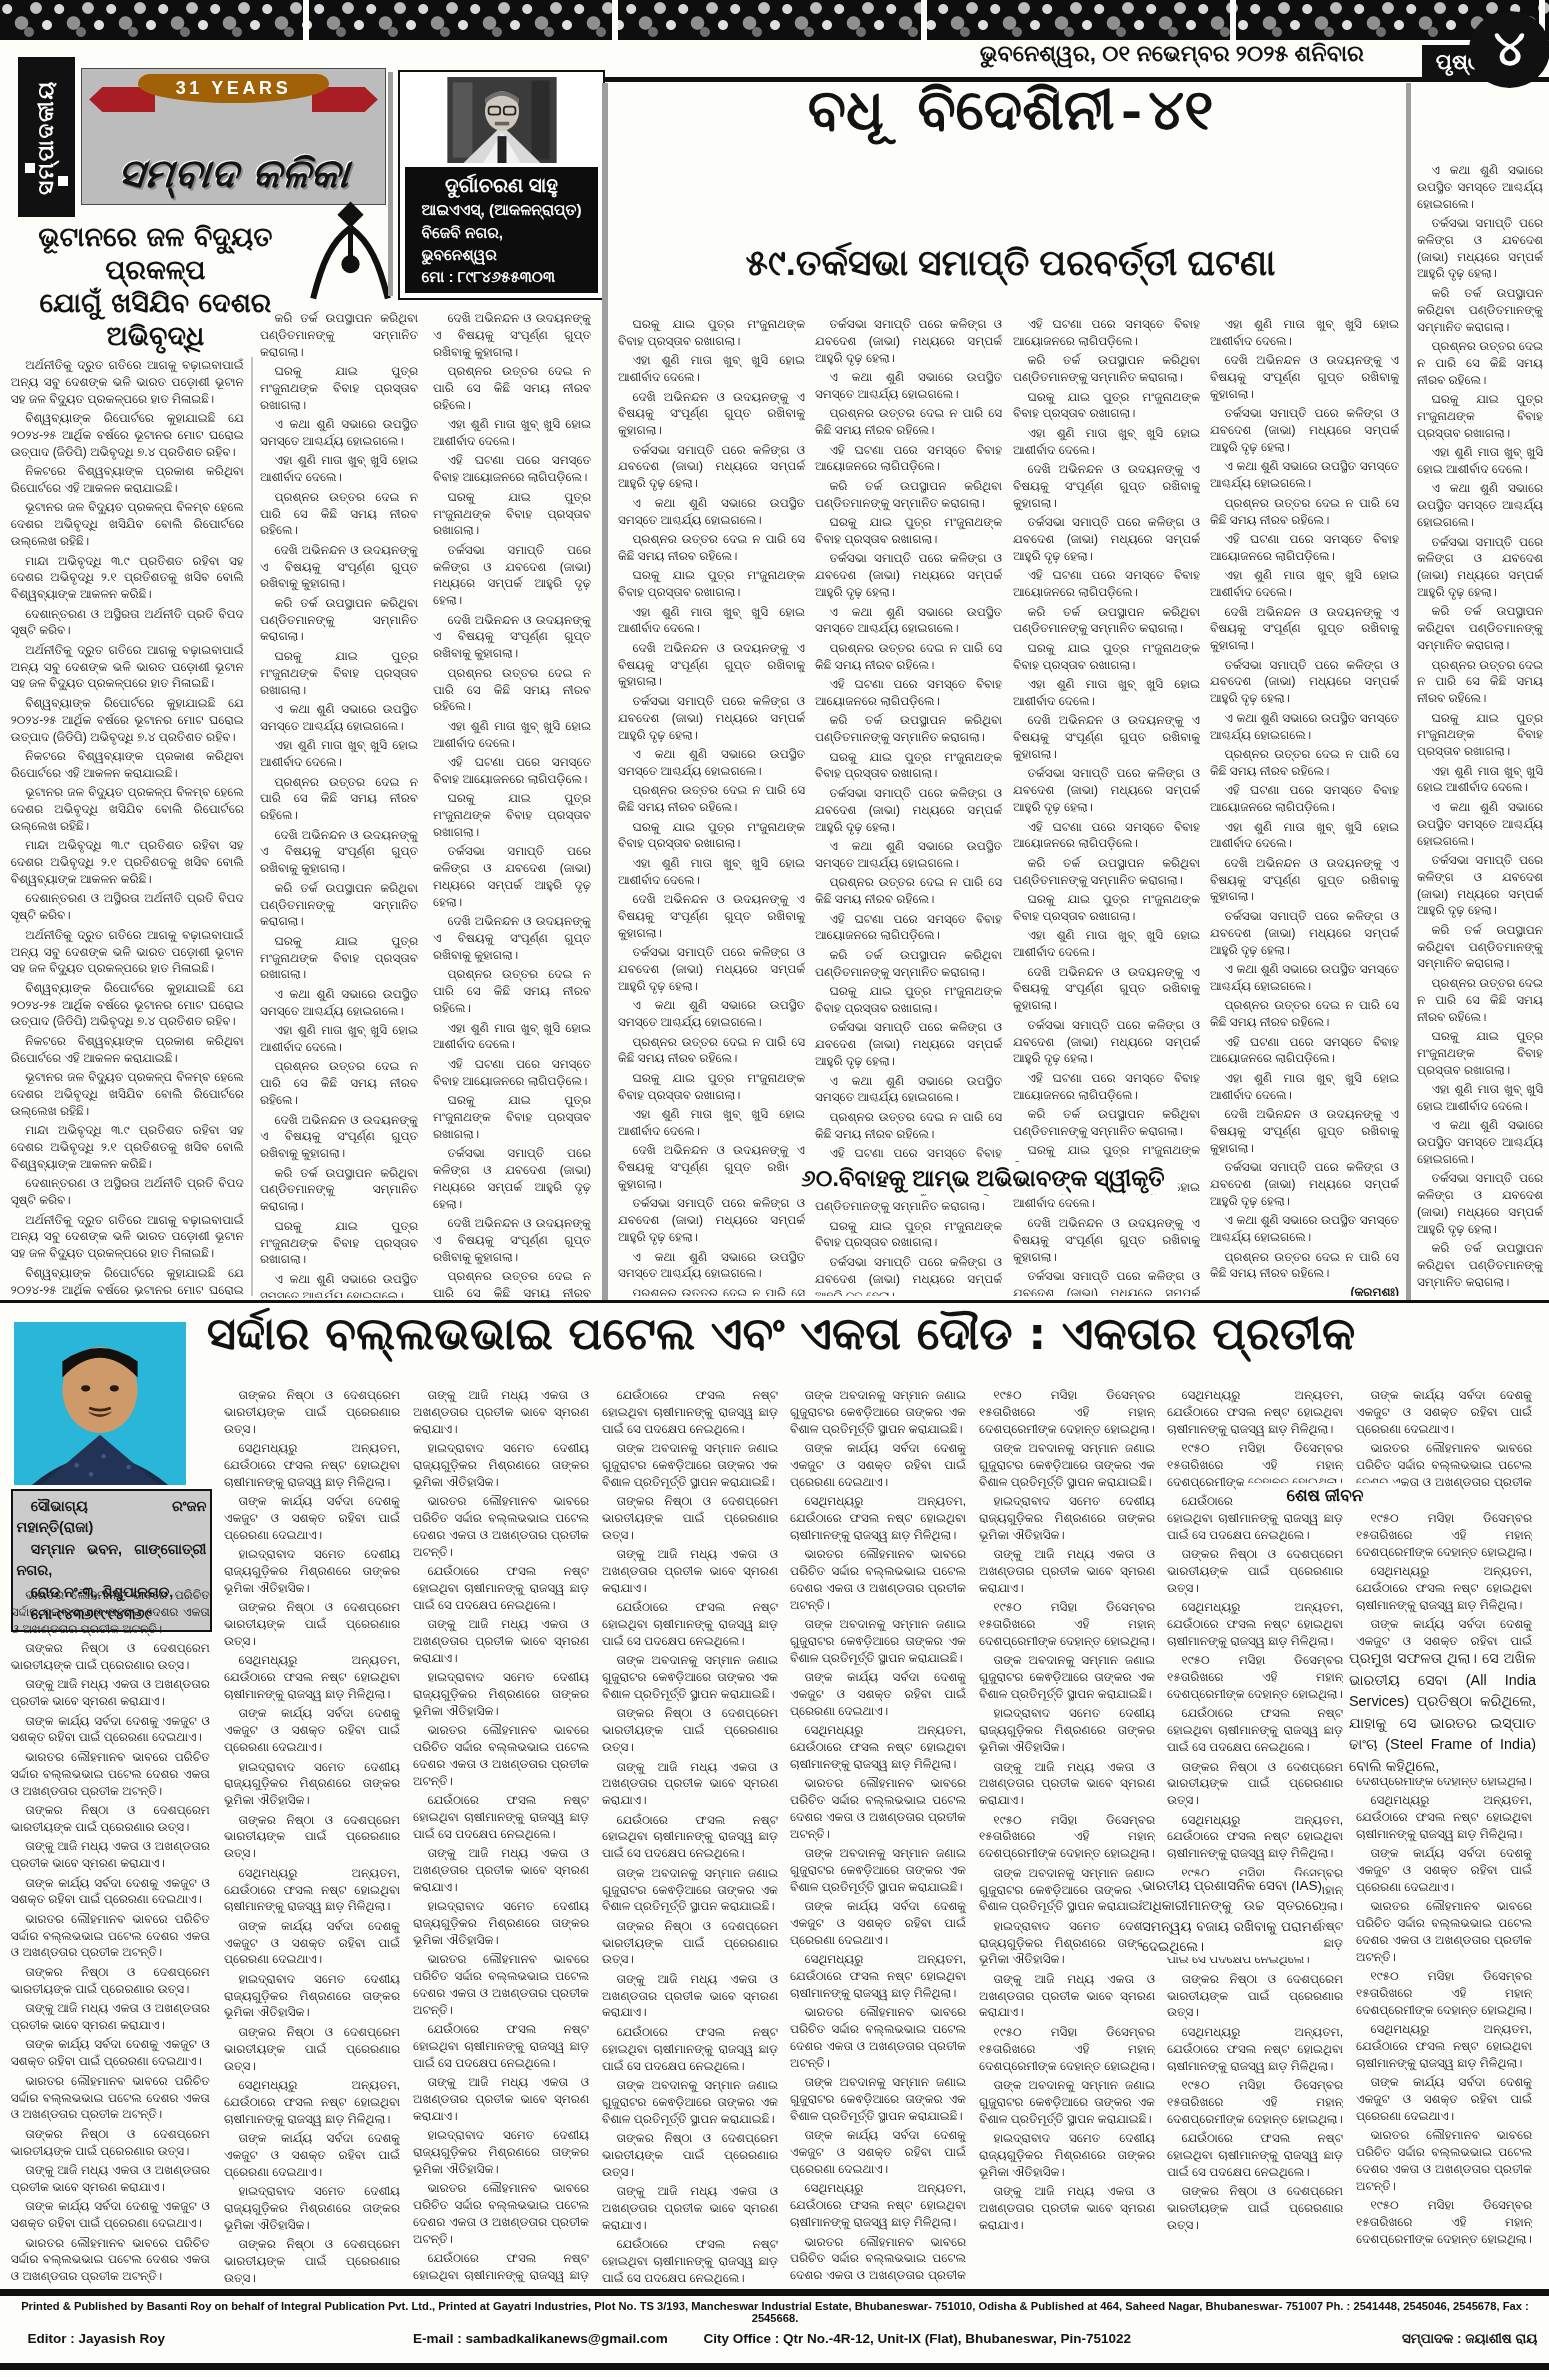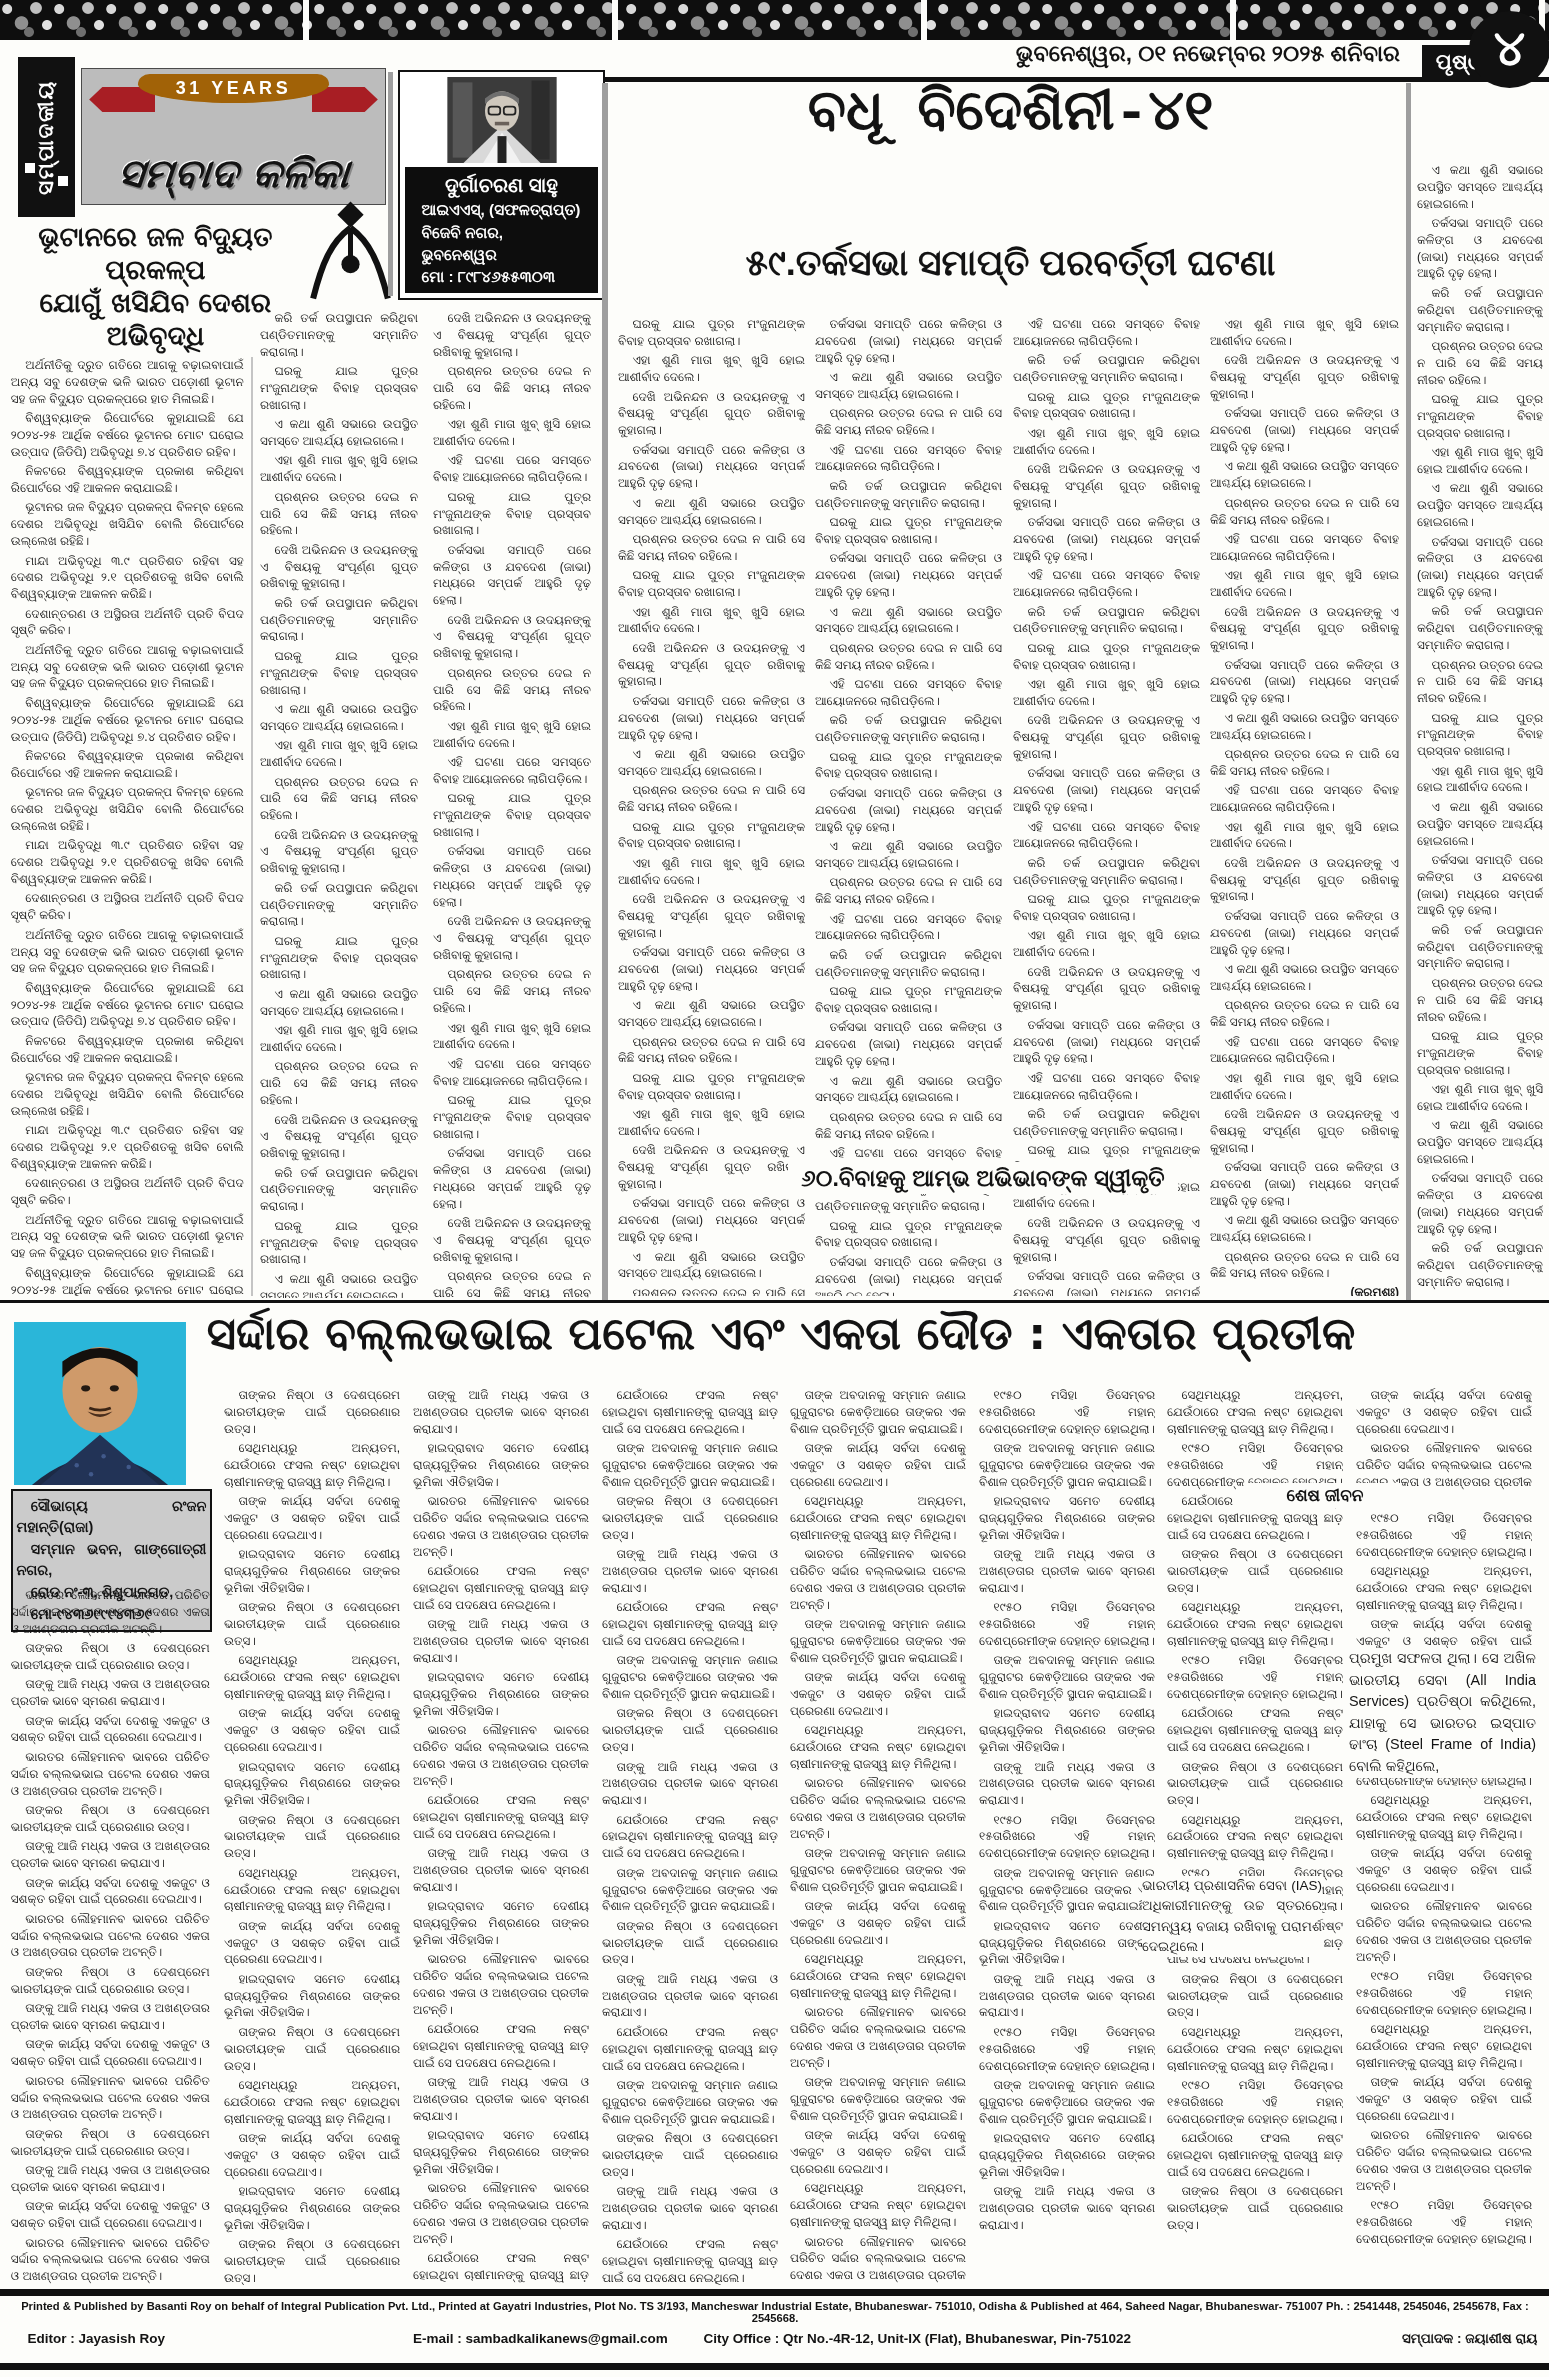--- a/index.html
+++ b/index.html
@@ -11,21 +11,21 @@
     background-image:
       radial-gradient(circle at 7.2px 9px,#d8d8d8 4.5px,rgba(0,0,0,0) 5.4px),
       radial-gradient(circle at 21.5px 23px,#8f8f8f 6.3px,rgba(0,0,0,0) 7.2px),
       radial-gradient(circle at 36px 8px,#bfbfbf 5.4px,rgba(0,0,0,0) 6.3px),
       radial-gradient(circle at 47px 25px,#e0e0e0 4.5px,rgba(0,0,0,0) 5.4px),
       radial-gradient(circle at 29px 32px,#6f6f6f 4.5px,rgba(0,0,0,0) 5.4px);
     background-size:52px 40px;}
   .floral::after{content:"";position:absolute;inset:0;
     background:repeating-linear-gradient(90deg,rgba(0,0,0,0) 0 303px,#fdfdfa 303px 309px);}
   
-  .dateline{top:41px;left:772px;width:628px;text-align:right;font-size:22.4px;font-weight:700;}
+  .dateline{top:41px;left:736px;width:628px;text-align:right;font-size:22.4px;font-weight:700;}
   .page-badge{left:1422px;top:45px;width:86px;height:34px;background:#111;color:#fff;
     font-size:21.5px;font-weight:700;display:flex;align-items:center;justify-content:center;}
   .page-num{left:1469px;top:10.8px;width:81px;height:77px;background:#111;color:#fff;border-radius:50%;
     font-size:49px;font-weight:800;display:flex;align-items:center;justify-content:center;}
   .rule-dateline{left:582px;top:77px;width:968px;height:4.5px;background:#111;}
   
   .mast-vert{left:18px;top:57px;width:57px;height:160px;background:#111;color:#fff;
     display:flex;align-items:center;justify-content:center;}
   .mast-vert .vtxt{writing-mode:vertical-rl;transform:rotate(180deg);font-size:21.5px;font-weight:700;letter-spacing:1.8px;}
   .sq{position:absolute;width:10px;height:10px;background:#fff;}
@@ -125,21 +125,21 @@
       <rect x="56" y="66" width="10" height="30" fill="#222"></rect>
       <ellipse cx="61" cy="38" rx="19" ry="22" fill="#cfc8bd"></ellipse>
       <path d="M42 30 Q61 12 80 30 L80 24 Q61 8 42 24 Z" fill="#6e6e6e"></path>
       <rect x="46" y="33" width="13" height="9" rx="3" fill="none" stroke="#222" stroke-width="2"></rect>
       <rect x="63" y="33" width="13" height="9" rx="3" fill="none" stroke="#222" stroke-width="2"></rect>
       <rect x="53" y="50" width="16" height="4" fill="#6a615a"></rect>
     </svg>
     <div class="panel">
       <div class="nm">ଦୁର୍ଗାଚରଣ ସାହୁ</div>
       <div>
-          <p class="para">ଆଇଏଏସ୍, (ସଫଳତ୍ରାପ୍ତ)</p>
+          <p class="para">ଆଇଏଏସ୍, (ଆକଳନ୍ରାପ୍ତ)</p>
           <p class="para">ବିଜେବି ନଗର,</p>
           <p class="para">ଭୁବନେଶ୍ୱର</p>
           <p class="para">ମୋ : ୮୯୮୪୬୫୫୩୦୩</p>
         </div>
     </div>
   </div>
 
   <div class="abs ed-headline">
     <div>ଭୂଟାନରେ ଜଳ ବିଦ୍ୟୁତ ପ୍ରକଳ୍ପ</div>
     <div>ଯୋଗୁଁ ଖସିଯିବ ଦେଶର ଅଭିବୃଦ୍ଧି</div>

